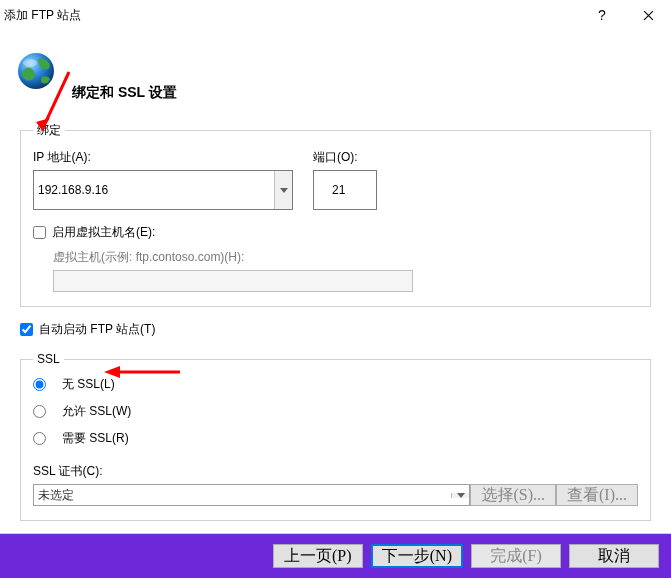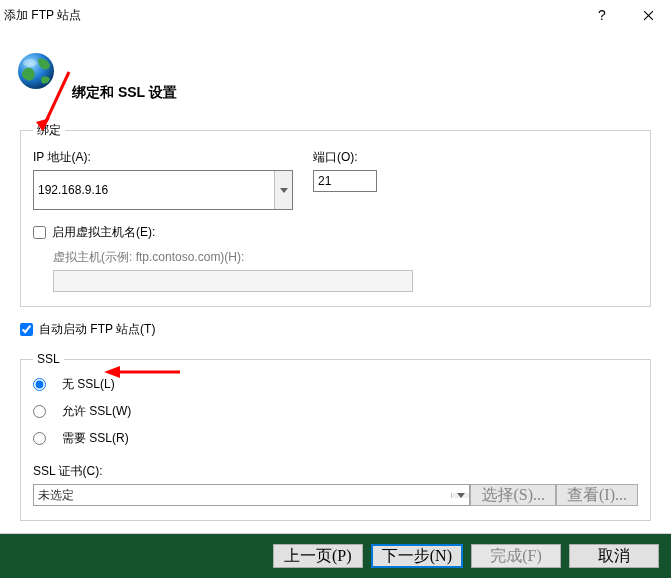--- a/index.html
+++ b/index.html
@@ -101,22 +101,22 @@
     width: 18px;
     border-left: 1px solid #c0c0c0;
     display: flex;
     align-items: center;
     justify-content: center;
     background: #f0f0f0;
   }
   .combo .dd svg { display: block; }
   input.textbox {
     border: 1px solid #7a7a7a;
-    height: 22px;
-    padding: 0 4px;
+    height: 40px;
+    padding: 0 18px;
     font-size: 12px;
     outline: none;
     font-family: inherit;
   }
   .chk-row {
     display: flex;
     align-items: center;
     margin-top: 14px;
     gap: 6px;
   }
@@ -199,21 +199,21 @@
   .footer {
     position: absolute;
     bottom: 0;
     left: 0;
     right: 0;
     border-top: 1px solid #d0d0d0;
     padding: 10px 12px;
     display: flex;
     justify-content: flex-end;
     gap: 8px;
-    background: #14532d;
+    background: #6d28d9;
   }
   .footer .btn {
     min-width: 90px;
     height: 24px;
   }
 </style>
 </head>
 <body>
 
 <div class="titlebar">

